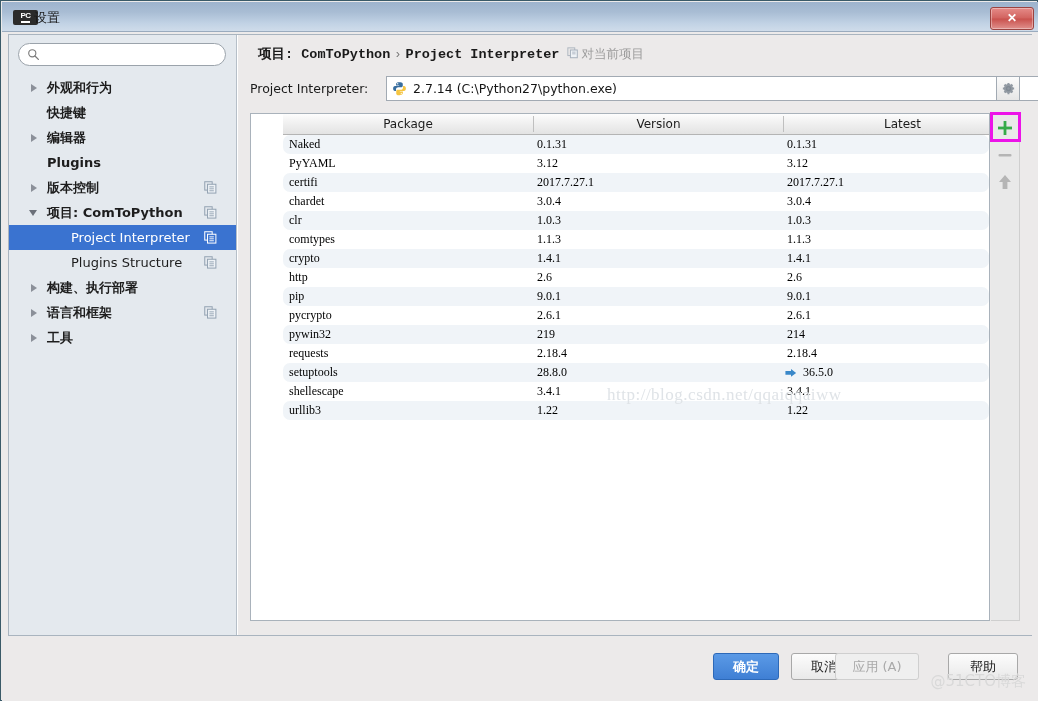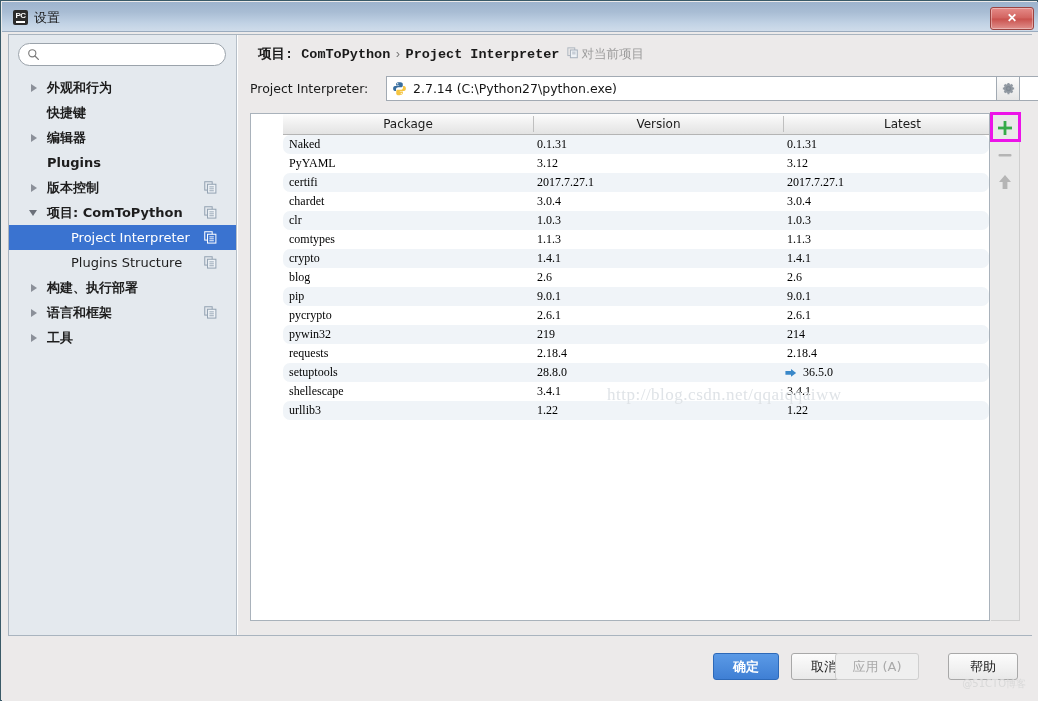--- a/index.html
+++ b/index.html
@@ -23,21 +23,21 @@
   #titlebar {
     position: absolute;
     left: 1px; top: 1px;
     width: 1036px; height: 30px;
     background: linear-gradient(to bottom, #9db3cd 0%, #a9bdd4 35%, #c2d3e5 75%, #cfdcea 100%);
     border-bottom: 1px solid #9aabbe;
     box-sizing: border-box;
   }
   #title-icon {
     position: absolute; left: 11px; top: 8px;
-    width: 15px; height: 15px;
+    width: 25px; height: 15px;
     background: #2b2b2b;
     border-radius: 2px;
     color: #ffffff;
     font-size: 8px;
     font-weight: bold;
     line-height: 9px;
     text-align: center;
     font-family: "Liberation Sans", sans-serif;
     overflow: hidden;
   }
@@ -338,21 +338,21 @@
     font-size: 17px;
     color: #dfe3e7;
     font-family: "Liberation Serif", "DejaVu Serif", serif;
     letter-spacing: 0.5px;
     pointer-events: none;
     white-space: nowrap;
   }
   #watermark-51cto {
     position: absolute;
     right: 12px; bottom: 10px;
-    font-size: 10px;
+    font-size: 15px;
     color: #d9d9d9;
     font-family: "DejaVu Sans", sans-serif;
     pointer-events: none;
     white-space: nowrap;
     margin-top: 27px;
   }
 
   
   #button-bar {
     position: absolute;
@@ -571,21 +571,21 @@
                 <span class="c-pkg">comtypes</span>
                 <span class="c-ver">1.1.3</span>
                 <span class="c-lat">1.1.3</span>
               </div>
               <div class="trow odd">
                 <span class="c-pkg">crypto</span>
                 <span class="c-ver">1.4.1</span>
                 <span class="c-lat">1.4.1</span>
               </div>
               <div class="trow even">
-                <span class="c-pkg">blog</span>
+                <span class="c-pkg">http</span>
                 <span class="c-ver">2.6</span>
                 <span class="c-lat">2.6</span>
               </div>
               <div class="trow odd">
                 <span class="c-pkg">pip</span>
                 <span class="c-ver">9.0.1</span>
                 <span class="c-lat">9.0.1</span>
               </div>
               <div class="trow even">
                 <span class="c-pkg">pycrypto</span>

